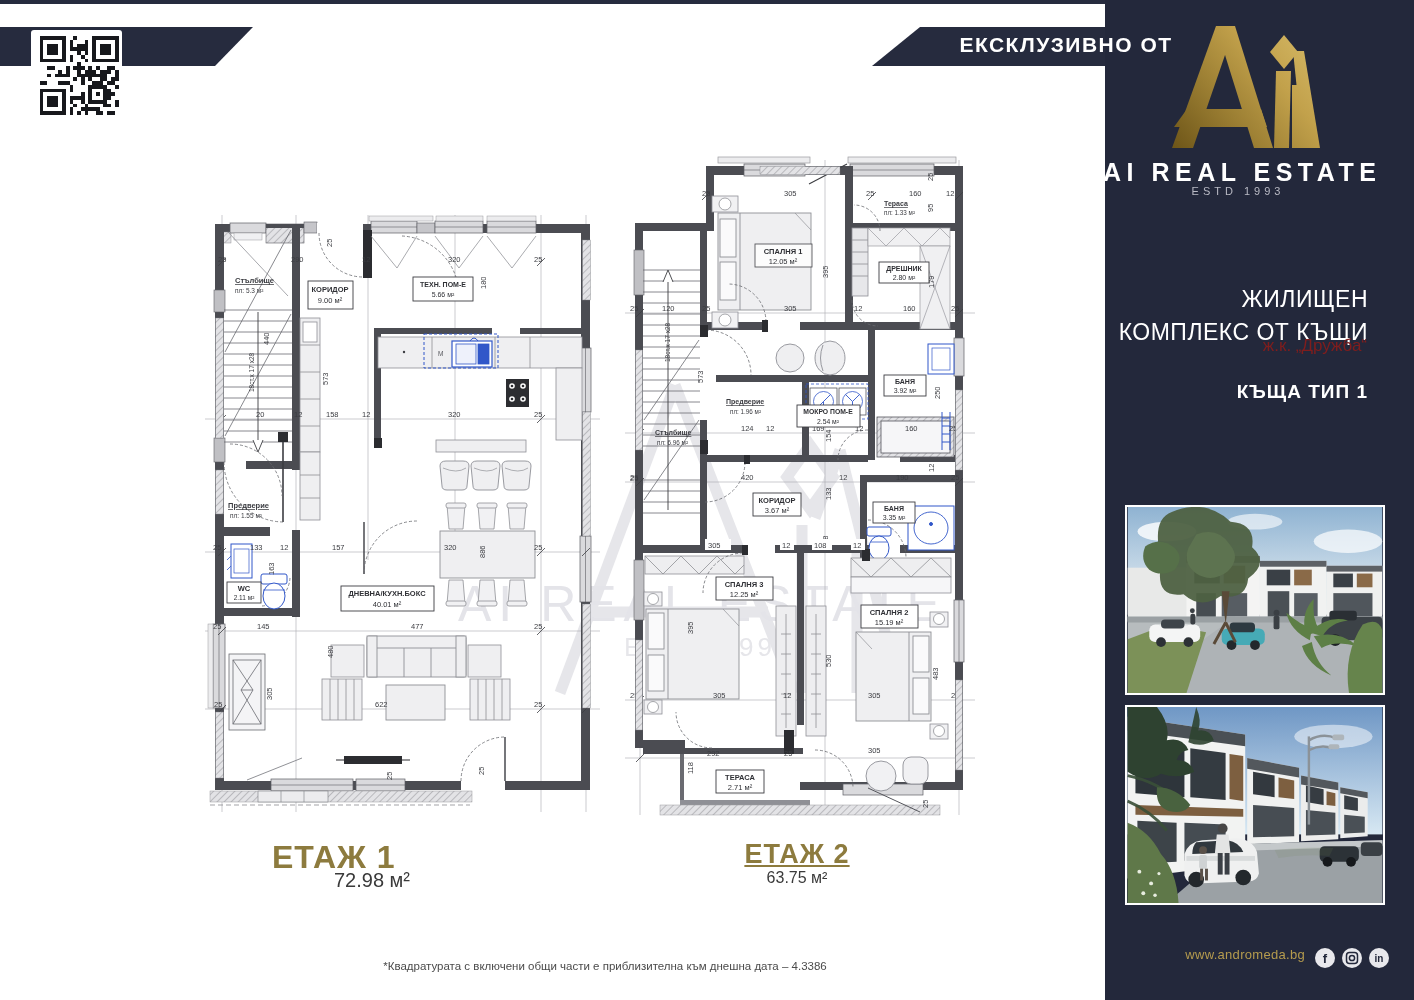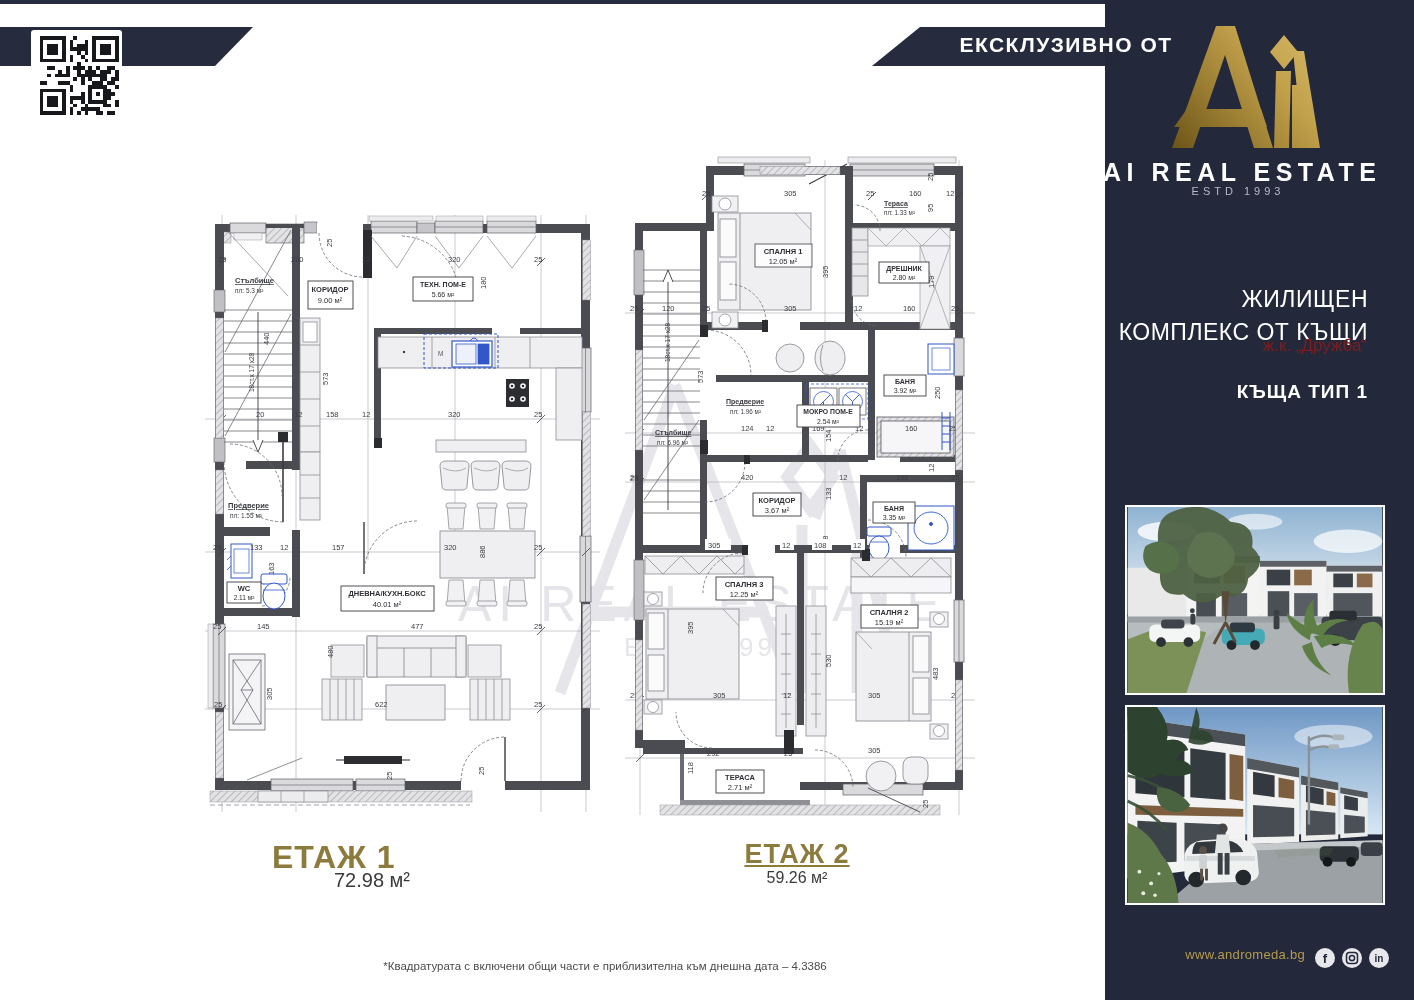--- a/index.html
+++ b/index.html
@@ -1396,15 +1396,15 @@
   <rect x="760" y="166.5" width="80" height="8"></rect>
 </g>
 </svg>
 
 <div class="abs" style="left:272px;top:839px;width:200px;text-align:left;color:#8d7b3e;font-size:32px;font-weight:bold;letter-spacing:1px;">ЕТАЖ 1</div>
 
 <div class="abs" style="left:272px;top:869px;width:200px;text-align:center;color:#3a3a3a;font-size:20px;">72.98 м²</div>
 
 <div class="abs" style="left:697px;top:839px;width:200px;text-align:center;color:#8d7b3e;font-size:27px;font-weight:bold;letter-spacing:1px;text-decoration:underline;">ЕТАЖ 2</div>
 
-<div class="abs" style="left:697px;top:869px;width:200px;text-align:center;color:#3a3a3a;font-size:16px;">59.26 м²</div>
+<div class="abs" style="left:697px;top:869px;width:200px;text-align:center;color:#3a3a3a;font-size:16px;">63.75 м²</div>
 
 <div class="abs" style="left:305px;top:960px;width:600px;text-align:center;color:#4b4b4b;font-size:11.5px;">*Квадратурата с включени общи части е приблизителна към днешна дата – 4.3386</div>
 
 </body></html>

